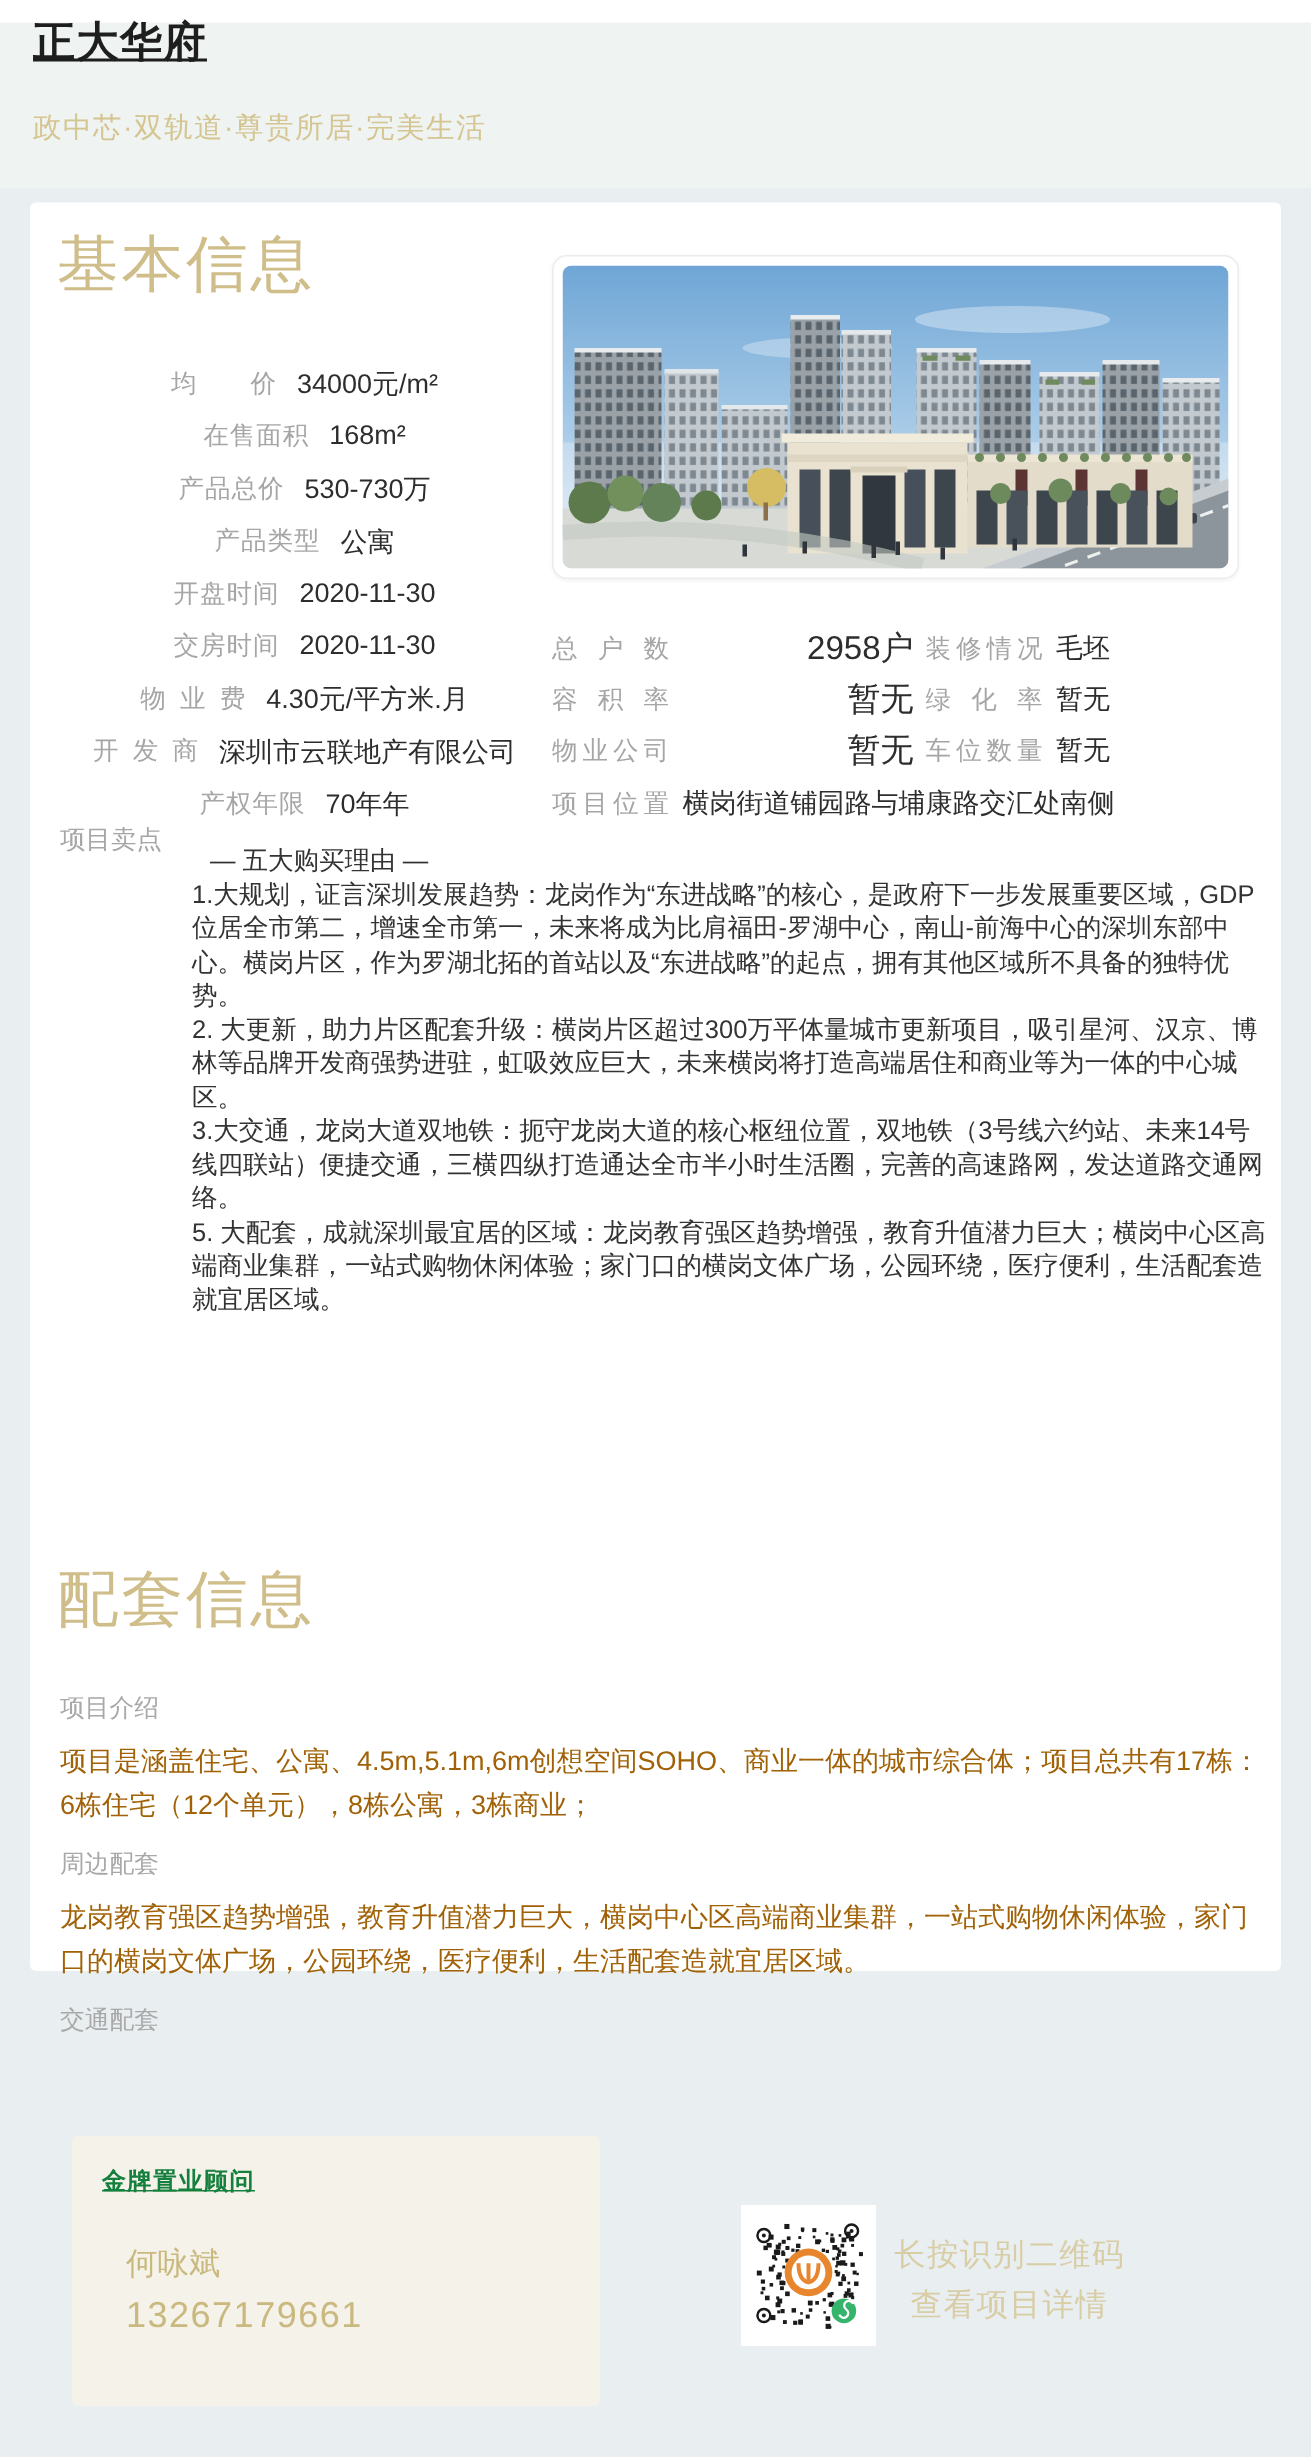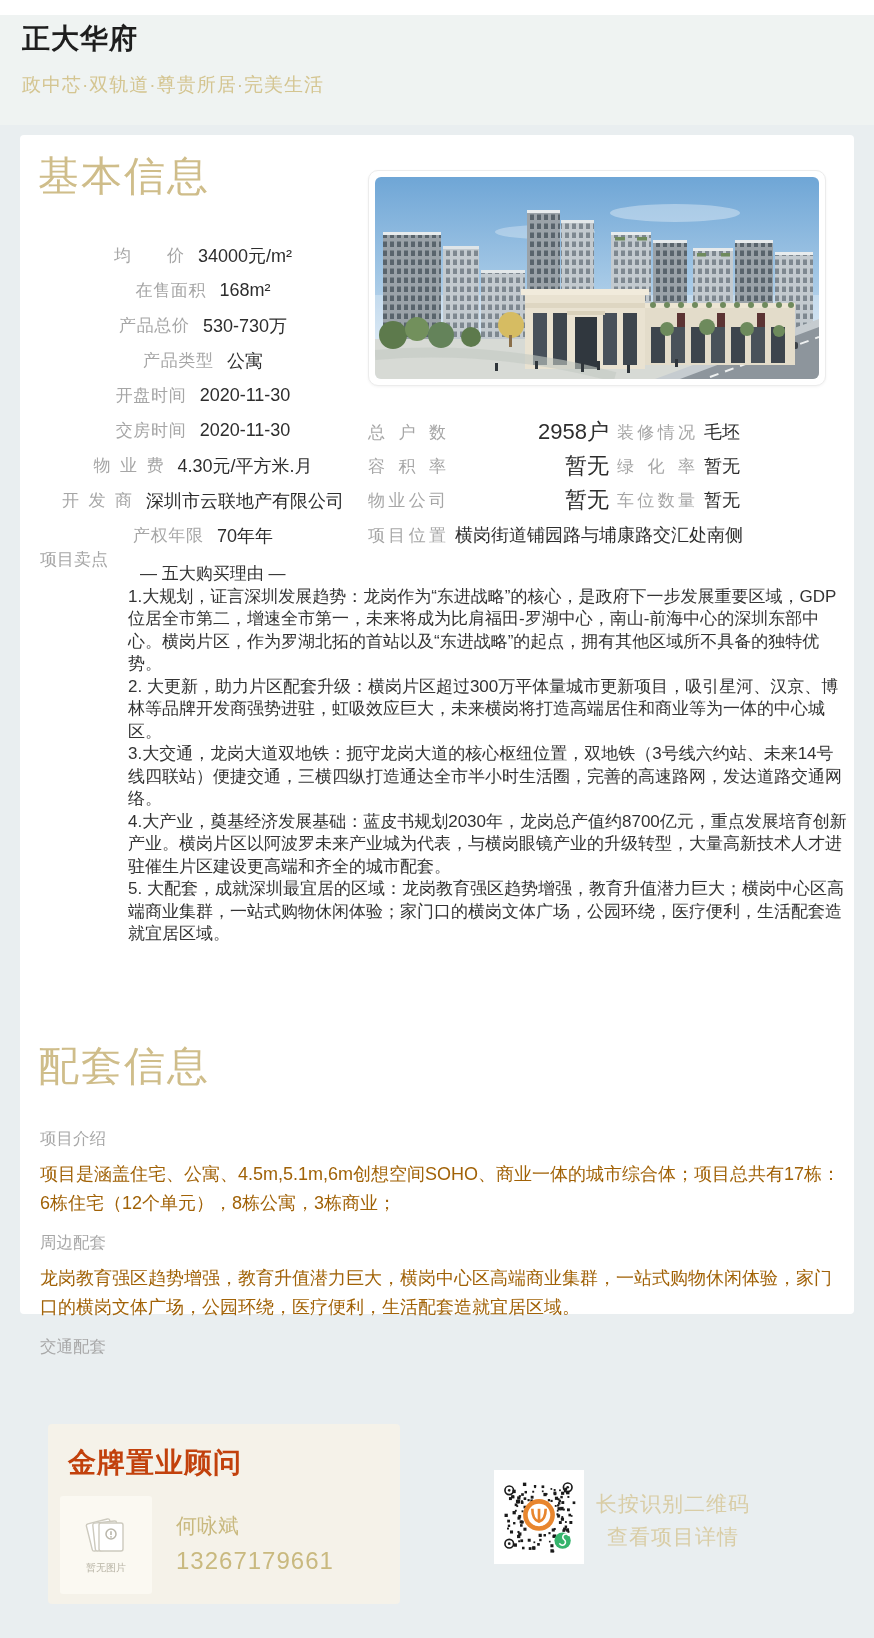--- a/index.html
+++ b/index.html
@@ -1,21 +1,21 @@
 <!DOCTYPE html>
 <html><head>
 <meta charset="utf-8">
 <style>
   * { margin:0; padding:0; box-sizing:border-box; }
   html,body { background:#fff; }
   body { font-family:"Liberation Sans","DejaVu Sans",sans-serif; width:874px; }
   .page { position:relative; width:874px; height:1638px; background:#fff; overflow:hidden; }
 
   .header-band { position:absolute; top:15px; left:0; width:874px; height:110px; background:#eff3f2; }
-  .page-title { position:absolute; left:22px; top:20px; font-size:28px; font-weight:700; color:#1e1e1e; letter-spacing:1px; }
+  .page-title { position:absolute; left:22px; top:9px; font-size:28px; font-weight:700; color:#1e1e1e; letter-spacing:1px;text-decoration:underline; }
   .page-subtitle { position:absolute; left:22px; top:72px; font-size:19px; color:#d4c591; letter-spacing:1px; }
 
   .content-bg { position:absolute; top:125px; left:0; width:874px; height:1513px; background:#e9eef0; }
 
   .card { position:absolute; background:#fff; border-radius:4px; }
   .card1 { top:135px; left:20px; width:834px; height:1079px; }
   .card2 { top:1015px; left:20px; width:834px; height:299px; }
 
   .section-title { font-size:41px; color:#cfbd8a; font-weight:500; letter-spacing:2px; }
   .card1 .section-title { position:absolute; left:18px; top:14px; }
@@ -41,21 +41,21 @@
 
   .selling-label { position:absolute; left:20px; top:413px; width:78px; font-size:17px; color:#a6a6a6; }
   .selling { position:absolute; left:108px; top:428px; width:722px; font-size:17px; line-height:22.5px; color:#333; }
   .selling .headline { padding-left:12px; }
 
   .group-label { margin:34px 0 0 20px; font-size:16.5px; color:#a8a8a8; }
   .group-label.gl2 { margin-top:14px; }
   .group-text { margin:10px 12px 0 20px; font-size:18px; line-height:29px; color:#a16207; }
 
   .consult { position:absolute; top:1424px; left:48px; width:352px; height:180px; background:#f5f2e9; border-radius:4px; }
-  .consult-heading { margin:20px 0 0 20px; font-size:28px; font-weight:600; color:#c2410c; letter-spacing:1px; }
+  .consult-heading { margin:20px 0 0 20px; font-size:16px; font-weight:600; color:#15803d; letter-spacing:1px;text-decoration:underline; }
   .consult-row { display:flex; margin:14px 0 0 12px; }
   .photo-box { width:92px; height:98px; background:#fbf9f2; border-radius:3px; display:flex; flex-direction:column; align-items:center; justify-content:center; }
   .photo-caption { font-size:10px; color:#b7b3a4; margin-top:3px; }
   .agent { margin-left:24px; padding-top:16px; }
   .agent-name { font-size:21px; color:#c9b97f; }
   .agent-phone { font-size:24px; color:#c9b97f; margin-top:7px; letter-spacing:1px; }
 
   .qr-box { position:absolute; top:1470px; left:494px; width:90px; height:94px; background:#fff; display:flex; align-items:center; justify-content:center; }
   .qr-caption { position:absolute; top:1487px; left:588px; width:170px; text-align:center; font-size:21px; line-height:33px; color:#d9cda6; letter-spacing:1px; }
 </style>
@@ -247,50 +247,36 @@
       <span class="dlabel">项目位置</span>
       <span class="dvalue2">横岗街道铺园路与埔康路交汇处南侧</span>
     </div>
 
     <div class="selling-label">项目卖点</div>
     <div class="selling">
       <div class="headline">— 五大购买理由 —</div>
       <p>1.大规划，证言深圳发展趋势：龙岗作为“东进战略”的核心，是政府下一步发展重要区域，GDP位居全市第二，增速全市第一，未来将成为比肩福田-罗湖中心，南山-前海中心的深圳东部中心。横岗片区，作为罗湖北拓的首站以及“东进战略”的起点，拥有其他区域所不具备的独特优势。</p>
       <p>2. 大更新，助力片区配套升级：横岗片区超过300万平体量城市更新项目，吸引星河、汉京、博林等品牌开发商强势进驻，虹吸效应巨大，未来横岗将打造高端居住和商业等为一体的中心城区。</p>
       <p>3.大交通，龙岗大道双地铁：扼守龙岗大道的核心枢纽位置，双地铁（3号线六约站、未来14号线四联站）便捷交通，三横四纵打造通达全市半小时生活圈，完善的高速路网，发达道路交通网络。</p>
-      <p>4.大产业，奠基经济发展基础：蓝皮书规划2030年，龙岗总产值约8700亿元，重点发展培育创新产业。横岗片区以阿波罗未来产业城为代表，与横岗眼镜产业的升级转型，大量高新技术人才进驻催生片区建设更高端和齐全的城市配套。</p>
       <p>5. 大配套，成就深圳最宜居的区域：龙岗教育强区趋势增强，教育升值潜力巨大；横岗中心区高端商业集群，一站式购物休闲体验；家门口的横岗文体广场，公园环绕，医疗便利，生活配套造就宜居区域。</p>
     </div>
   </section>
 
   <section class="card card2">
     <h2 class="section-title">配套信息</h2>
     <div class="group-label">项目介绍</div>
     <p class="group-text">项目是涵盖住宅、公寓、4.5m,5.1m,6m创想空间SOHO、商业一体的城市综合体；项目总共有17栋：6栋住宅（12个单元），8栋公寓，3栋商业；</p>
     <div class="group-label gl2">周边配套</div>
     <p class="group-text">龙岗教育强区趋势增强，教育升值潜力巨大，横岗中心区高端商业集群，一站式购物休闲体验，家门口的横岗文体广场，公园环绕，医疗便利，生活配套造就宜居区域。</p>
     <div class="group-label gl2">交通配套</div>
   </section>
 
   <section class="consult">
     <h3 class="consult-heading">金牌置业顾问</h3>
     <div class="consult-row">
-      <div class="photo-box">
-        <svg width="46" height="42" viewBox="0 0 46 42">
-          <g stroke="#cdcabe" fill="#ffffff" stroke-width="1.4">
-            <rect x="6" y="5" width="24" height="28" rx="2" transform="rotate(-14 18 19)"></rect>
-            <rect x="11" y="6" width="24" height="28" rx="2" transform="rotate(-6 23 20)"></rect>
-            <rect x="16" y="7" width="24" height="28" rx="2"></rect>
-          </g>
-          <circle cx="28" cy="18" r="5" fill="none" stroke="#b9b6aa" stroke-width="1.5"></circle>
-          <line x1="28" y1="15.2" x2="28" y2="19" stroke="#b9b6aa" stroke-width="1.6"></line>
-          <circle cx="28" cy="20.8" r="0.9" fill="#b9b6aa"></circle>
-        </svg>
-        <div class="photo-caption">暂无图片</div>
-      </div>
       <div class="agent">
         <div class="agent-name">何咏斌</div>
         <div class="agent-phone">13267179661</div>
       </div>
     </div>
   </section>
 
   <div class="qr-box">
     <svg id="qr-svg" width="80" height="82" viewBox="0 0 78 78">
       <rect width="78" height="78" fill="#ffffff"></rect>

